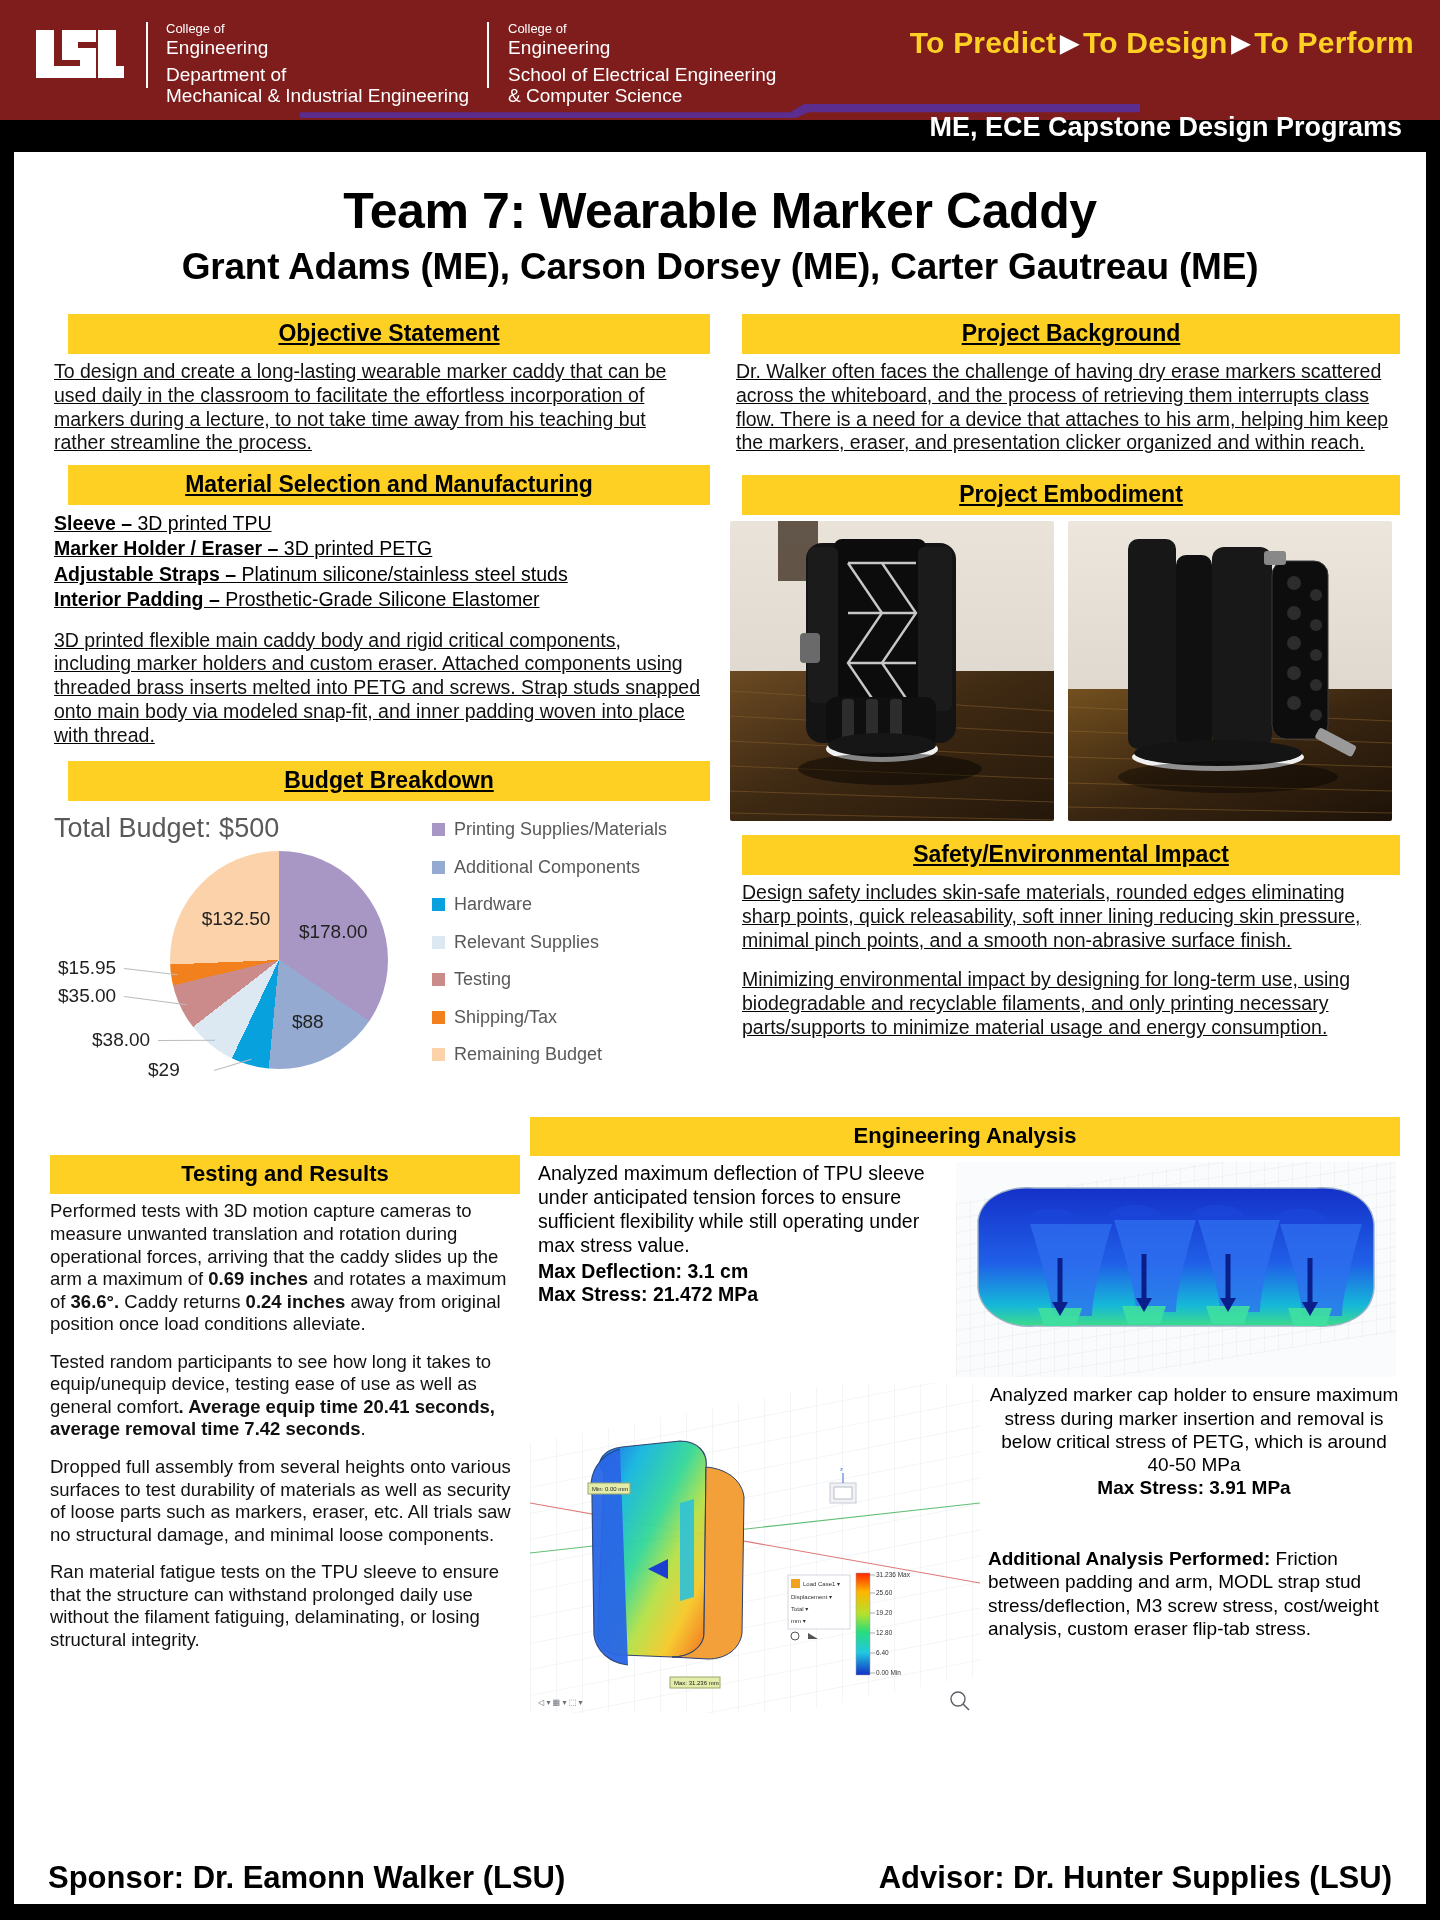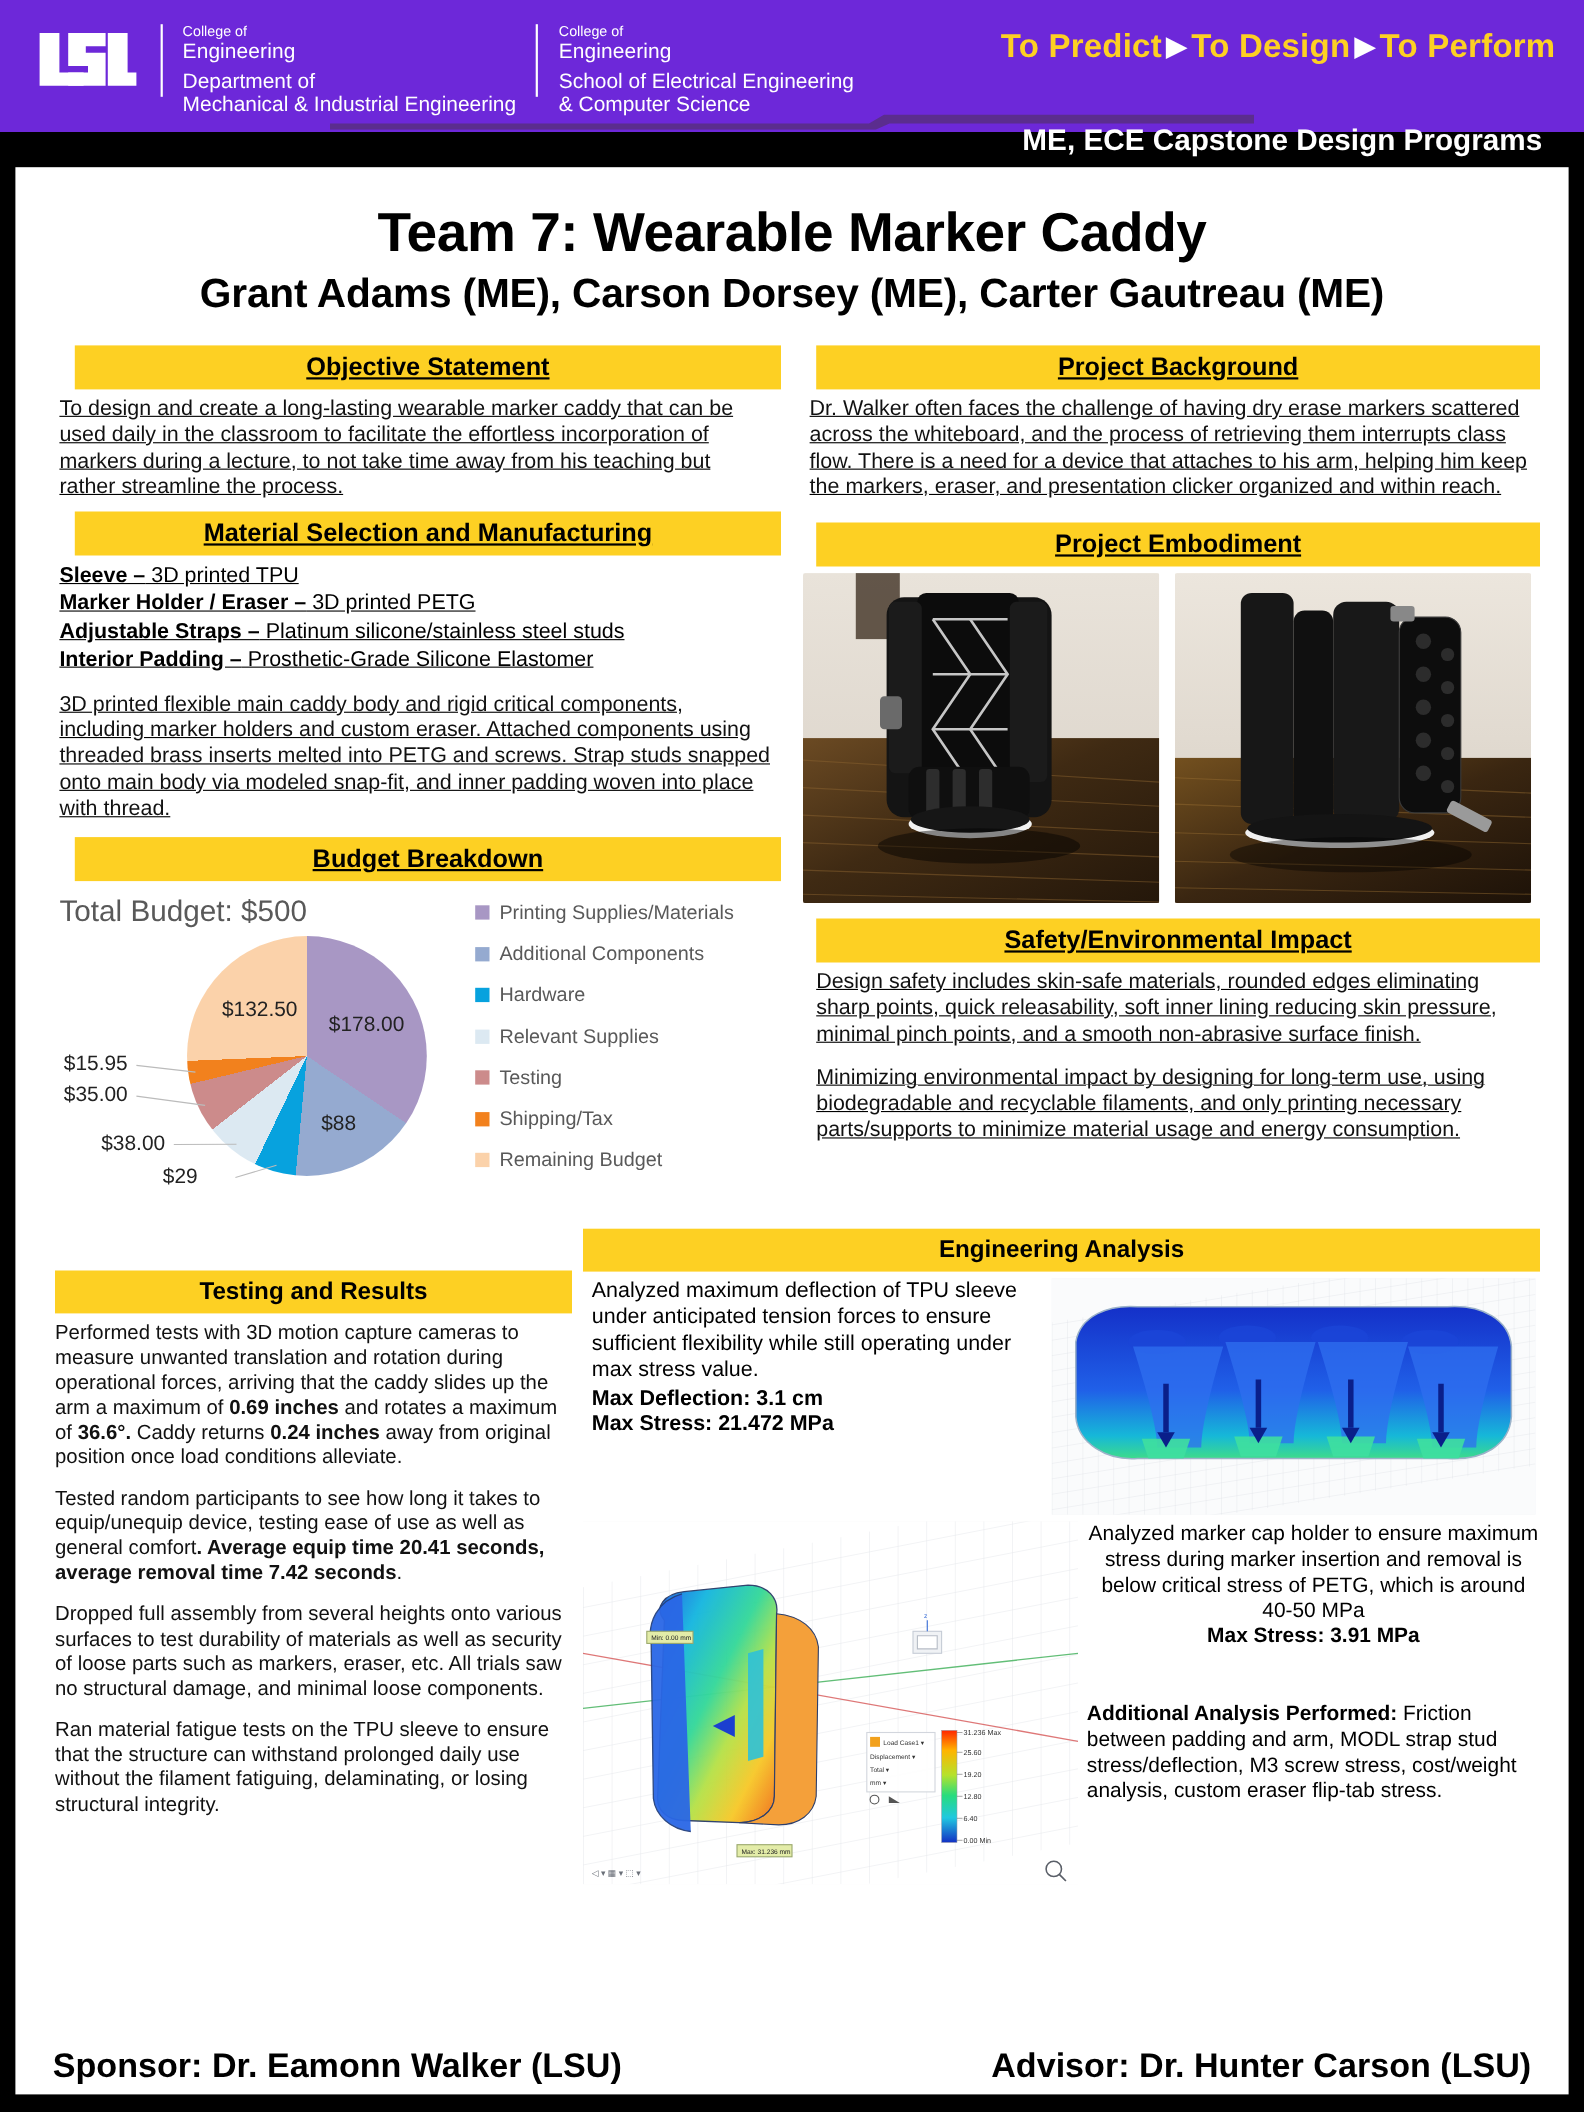--- a/index.html
+++ b/index.html
@@ -5,21 +5,21 @@
   * { box-sizing: border-box; margin: 0; padding: 0; }
   html, body {
     width: 1440px; height: 1920px;
     background: #000;
     font-family: "Liberation Sans", sans-serif;
     overflow: hidden;
   }
   #poster { position: relative; width: 1440px; height: 1920px; background: #000; }
 
   
-  .header { position: relative; width: 100%; height: 120px; background: #6d28d9; }
+  .header { position: relative; width: 100%; height: 120px; background: #7f1d1d; }
   .lsu-logo {
     position: absolute; left: 32px; top: 26px;
     width: 96px; height: 56px;
     display: flex; align-items: center; justify-content: center;
   }
   .lsu-logo svg { display:block; }
   .logo-sep { position:absolute; width:2px; background:#fff; }
   .dept-block { position: absolute; color: #fff; line-height: 1.12; }
   .dept-small { font-size: 13px; font-weight: 400; }
   .dept-big  { font-size: 19px; font-weight: 400; letter-spacing:.1px; }
@@ -536,16 +536,16 @@
             <div class="ea-text3">
               <b>Additional Analysis Performed:</b><span> Friction between padding and arm, MODL strap stud stress/deflection, M3 screw stress, cost/weight analysis, custom eraser flip-tab stress.</span>
             </div>
           </div>
         </div>
       </div>
     </div>
 
     <div class="footer">
       <div>Sponsor: Dr. Eamonn Walker (LSU)</div>
-      <div>Advisor: Dr. Hunter Carson (LSU)</div>
+      <div>Advisor: Dr. Hunter Supplies (LSU)</div>
     </div>
   </div>
 </div>
 
 </body></html>

